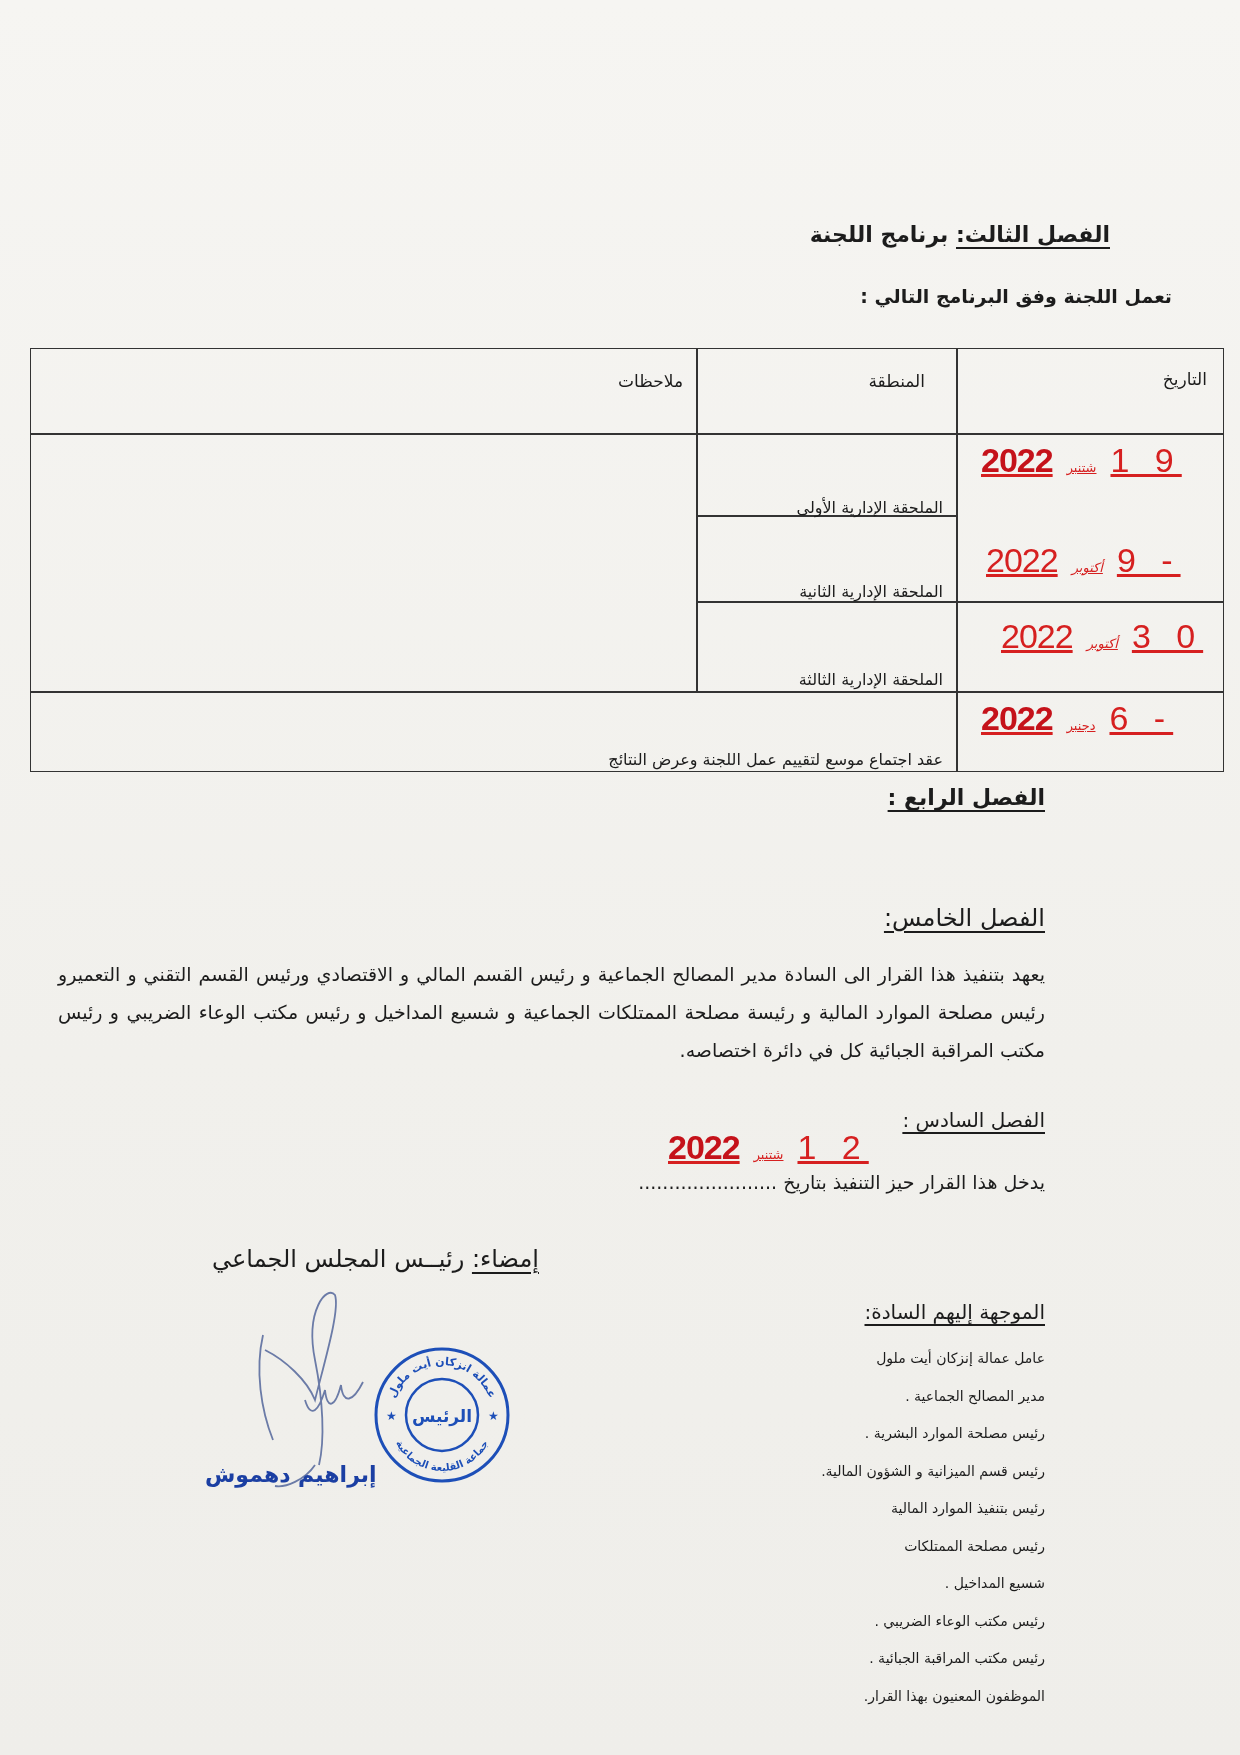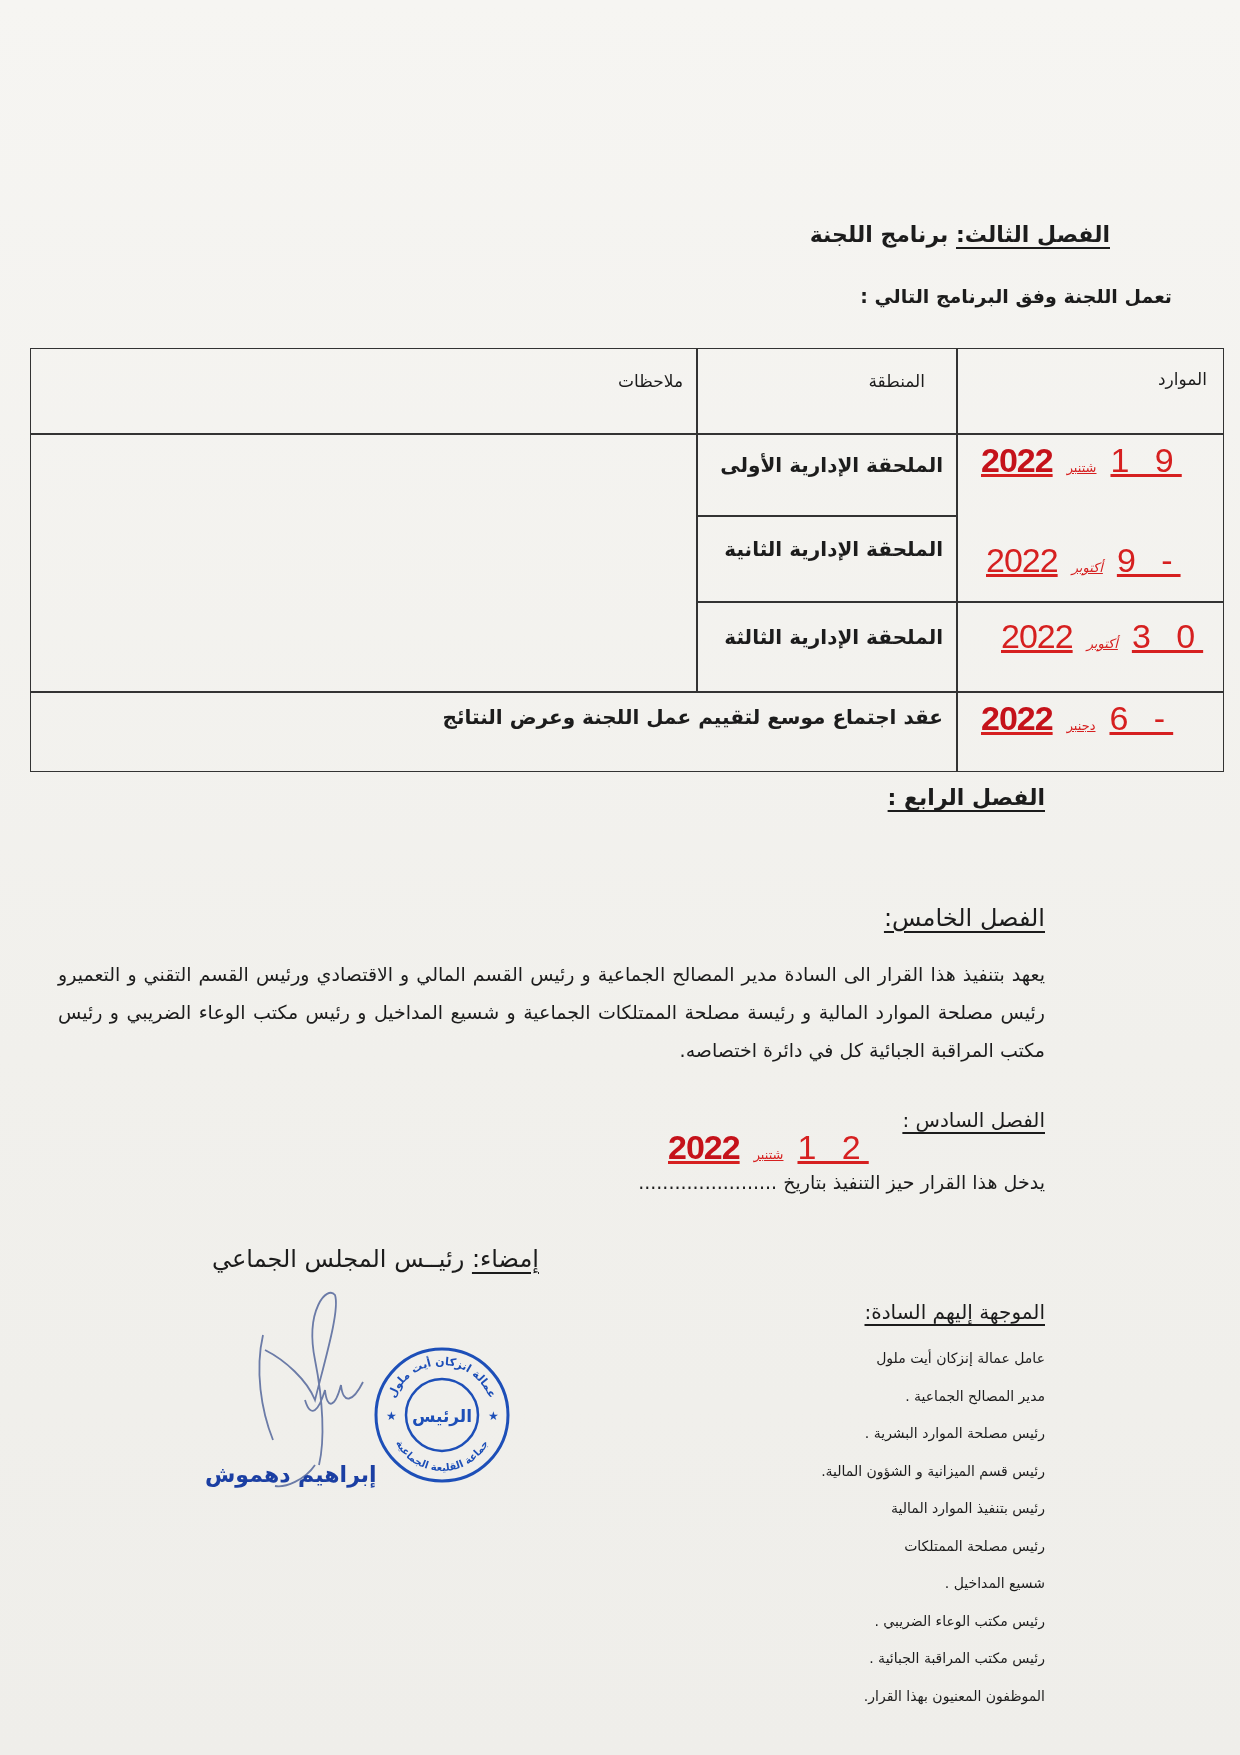--- a/index.html
+++ b/index.html
@@ -22,21 +22,21 @@
     }
     .u { text-decoration: underline; text-underline-offset: 5px; }
 
     
     .prog-table {
       position: absolute; left: 30px; top: 348px; width: 1192px; height: 422px;
       border: 1.5px solid #333;
     }
     .vline { position: absolute; background: #333; width: 1.5px; }
     .hline { position: absolute; background: #333; height: 1.5px; }
-    .cell-text { position: absolute; font-size: 20px; font-weight: bold; white-space: nowrap; }
+    .cell-text { position: absolute; font-size: 16px; font-weight: normal; white-space: nowrap; margin-top: 45px; }
     .hdr-text { position: absolute; font-size: 17px; white-space: nowrap; }
 
     .stamp-date {
       position: absolute; color: #d62020; white-space: nowrap;
       font-family: "Liberation Sans Narrow", "Liberation Sans", sans-serif;
       direction: ltr;
       display: flex; align-items: baseline; gap: 14px; text-decoration: underline;
     }
     .stamp-date .yr { font-size: 34px; letter-spacing: -1px; }
     .stamp-date .mo { font-size: 13px; font-family: "DejaVu Sans", sans-serif; direction: rtl; }
@@ -74,21 +74,21 @@
     <div class="vline" style="left:925px; top:0; bottom:0;"></div>
     <div class="vline" style="left:665px; top:0; height:342px;"></div>
 
     <div class="hline" style="left:665px; width:262px; top:166px;"></div>
     <div class="hline" style="left:665px; width:262px; top:252px;"></div>
 
     <div class="hline" style="left:0; right:0; top:342px;"></div>
 
     <div class="hline" style="left:925px; right:0; top:252px;"></div>
 
-    <div class="hdr-text rtl" style="right:16px; top:20px;">الموارد</div>
+    <div class="hdr-text rtl" style="right:16px; top:20px;">التاريخ</div>
     <div class="hdr-text rtl" style="right:298px; top:22px;">المنطقة</div>
     <div class="hdr-text rtl" style="right:540px; top:22px;">ملاحظات</div>
 
     <div class="cell-text rtl" style="right:280px; top:104px;">الملحقة الإدارية الأولى</div>
     <div class="stamp-date bold-stamp" style="left:950px; top:92px;">
       <span class="yr">2022</span>
       <span class="mo">شتنبر</span>
       <span class="dy">1 9</span>
     </div>
 

